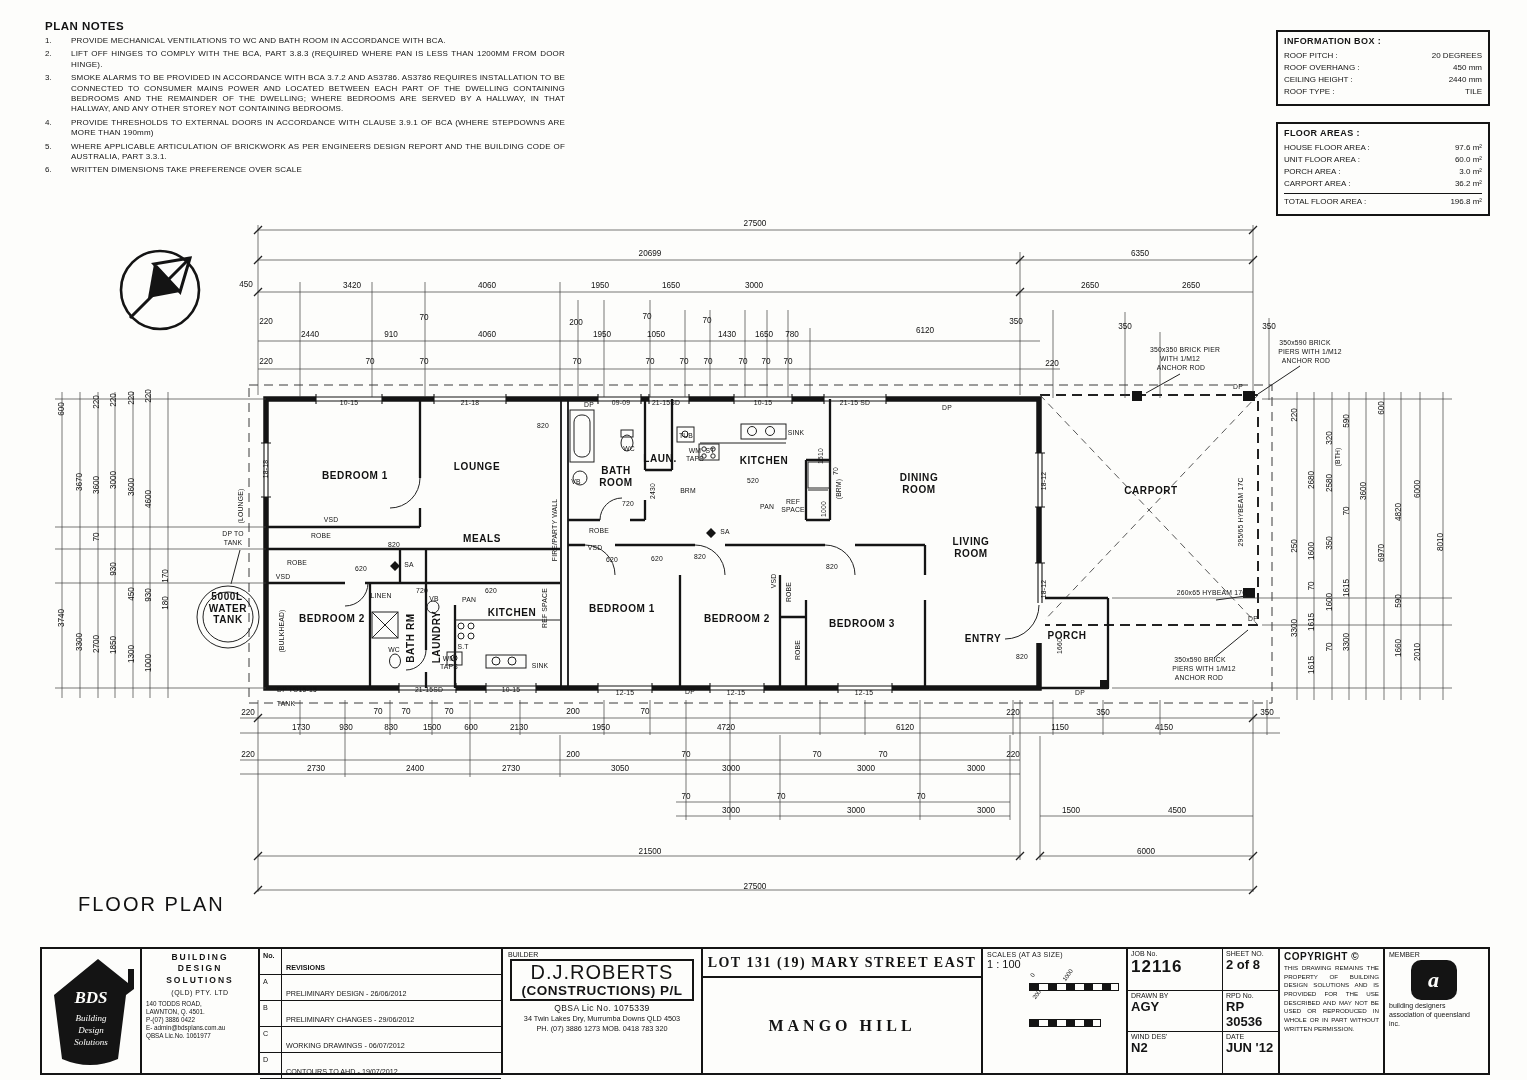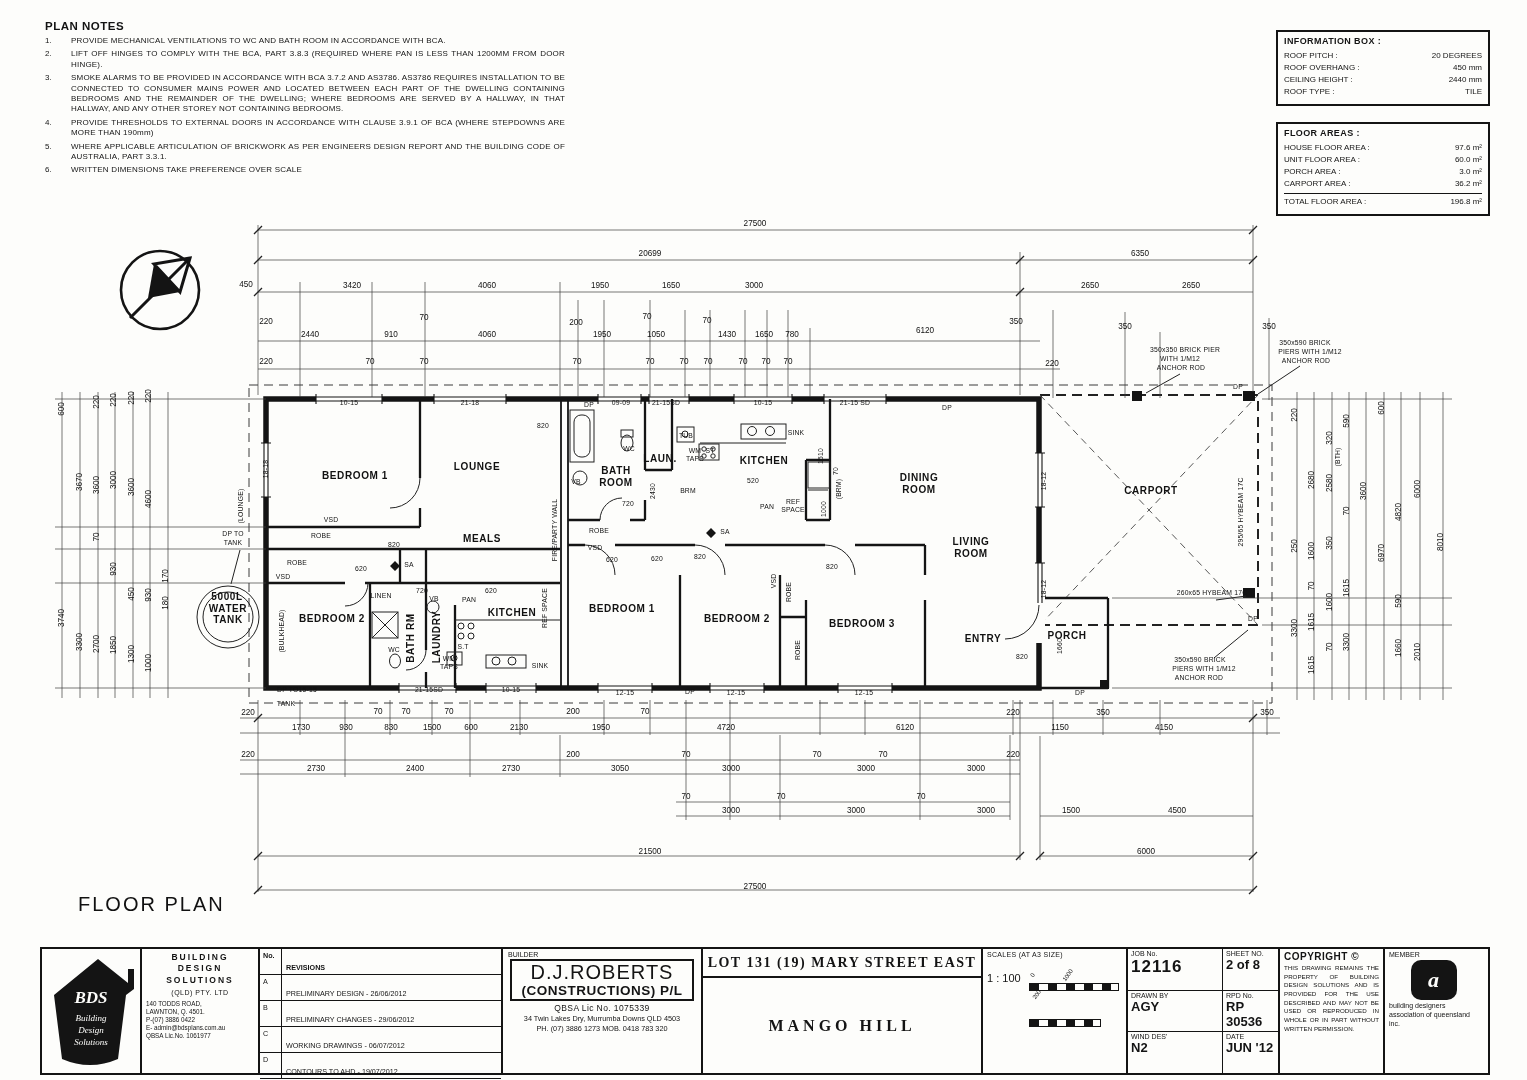--- a/index.html
+++ b/index.html
@@ -64,21 +64,21 @@
   .tb-client>div{border-bottom:2px solid #141414;display:flex;align-items:center;justify-content:center;box-sizing:border-box;}
   .tb-client>div:last-child{border-bottom:none;}
   .tbcl-row1{height:34px;position:relative;}
   .tbcl-label{position:absolute;left:3px;top:2px;font-size:7px;letter-spacing:.3px;}
   .tbcl-name{font-family:"Liberation Serif",serif;font-weight:bold;font-size:20px;letter-spacing:7px;}
   .tbcl-row2{height:31px;font-family:"Liberation Serif",serif;font-weight:bold;font-size:17px;letter-spacing:3px;}
   .tbcl-row3{height:29px;font-family:"Liberation Serif",serif;font-weight:bold;font-size:14px;letter-spacing:1.5px;}
   .tbcl-row4{flex:1;font-family:"Liberation Serif",serif;font-weight:bold;font-size:16px;letter-spacing:4px;}
   .tb-scales{width:145px;padding:2px 4px;}
   .tbs-label{font-size:7px;letter-spacing:.3px;}
-  .tbs-val{font-size:11px;margin-top:14px;}
+  .tbs-val{font-size:11px;}
   .sc-marks{position:absolute;left:48px;top:14px;width:90px;}
   .sc-marks span{display:inline-block;transform:rotate(-55deg);font-size:6px;margin-right:22px;}
   .sc-bar{position:absolute;left:46px;height:6px;width:88px;border:1px solid #141414;
           background:repeating-linear-gradient(90deg,#141414 0 9px,#fdfdfb 9px 18px);}
   .sc-bar1{top:34px;}
   .sc-bar2{top:70px;width:70px;left:46px;}
   .tb-job{width:152px;display:flex;flex-direction:column;font-size:7px;}
   .tbj-row{display:flex;border-bottom:1px solid #141414;flex:1;}
   .tbj-row:last-child{border-bottom:none;}
   .tbj-cell{width:95px;border-right:1px solid #141414;padding:1px 3px;box-sizing:border-box;}

